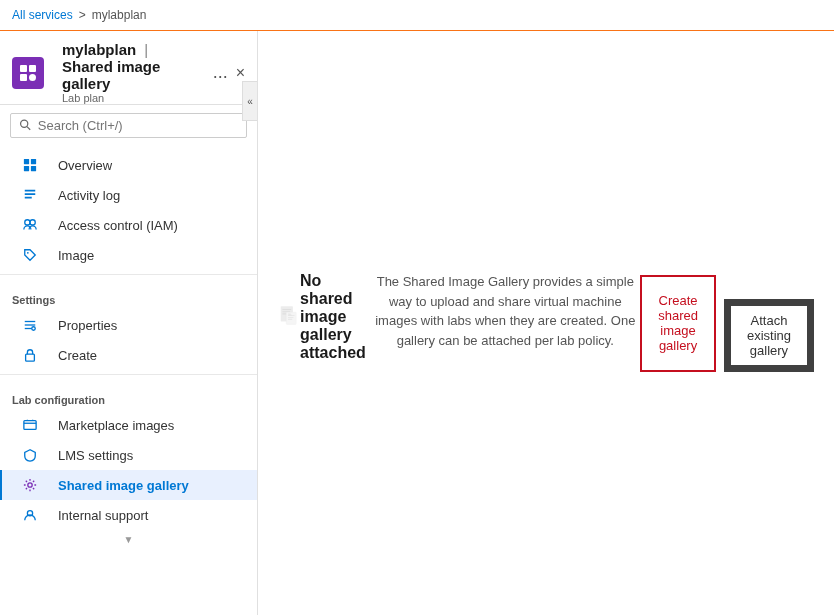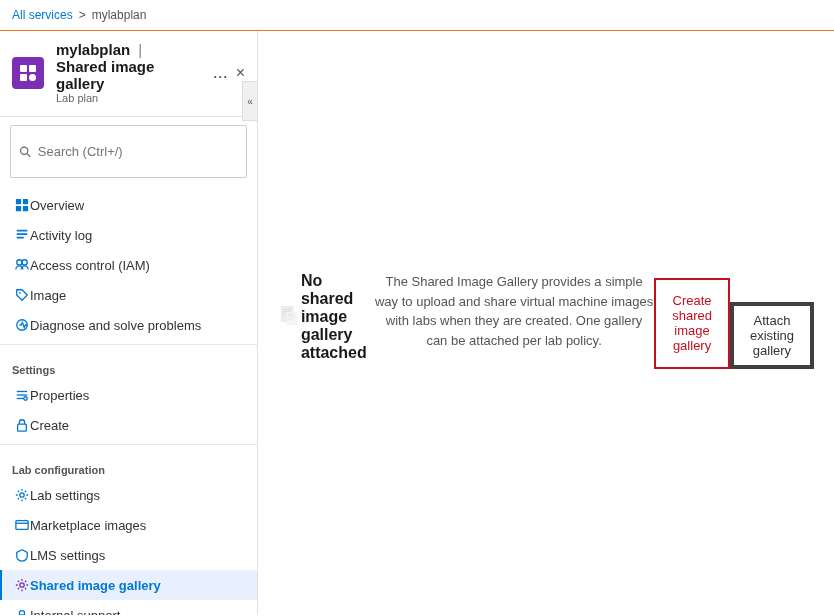--- a/index.html
+++ b/index.html
@@ -28,47 +28,46 @@
       display: flex;
       flex-direction: column;
       background: #fff;
       overflow: hidden;
     }
 
     
     .header {
       display: flex;
       align-items: center;
-      padding: 10px 12px 12px 12px;
+      padding: 10px 12px 0 12px;
       border-bottom: 1px solid #e0e0e0;
-      gap: 12px;
+      gap: 18px;
     }
     .header-icon {
       width: 32px; height: 32px;
       background: #7b2fb5;
       border-radius: 4px;
       display: flex; align-items: center; justify-content: center;
       flex-shrink: 0;
     }
     .header-icon svg { color: #fff; }
     .header-text { flex: 1; }
     .header-title { font-size: 15px; font-weight: 600; color: #1a1a1a; }
     .header-subtitle { font-size: 11px; color: #666; }
     .header-actions { display: flex; align-items: center; gap: 8px; }
     .header-dots { font-size: 18px; color: #555; cursor: pointer; }
     .header-close { font-size: 16px; color: #555; cursor: pointer; }
 
     
     .search-box {
       margin: 8px 10px;
       display: flex;
-      align-items: center;
       border: 1px solid #ccc;
       border-radius: 2px;
-      padding: 18px 8px;
+      padding: 4px 8px;
       gap: 6px;
       background: #fff;
     }
     .search-box input {
       border: none; outline: none; font-size: 13px; color: #555; background: transparent; width: 100%;
     }
 
     
     .collapse-btn {
       position: absolute;
@@ -80,23 +79,23 @@
       border: 1px solid #ddd;
       cursor: pointer;
       display: flex; align-items: center; justify-content: center;
       font-size: 10px; color: #555;
     }
 
     
     .nav-list { overflow-y: auto; flex: 1; padding: 4px 0; }
     .nav-item {
       display: flex; align-items: flex-end;
-      padding: 7px 12px;
+      padding: 7px 20px;
       cursor: pointer;
-      gap: 0;
+      gap: 20px;
       font-size: 13px;
       color: #333;
       border-left: 2px solid transparent;
     }
     .nav-item.active {
       background: #e8f0fe;
       border-left: 2px solid #0078d4;
       color: #0078d4;
       font-weight: 600;
     }
@@ -147,36 +146,36 @@
       font-size: 13px;
       color: #555;
       text-align: center;
       max-width: 420px;
       line-height: 1.5;
       margin-bottom: 24px;
     }
 
     .action-buttons {
       display: flex;
-      gap: 0;
+      gap: 8px;
     }
 
     .btn-primary {
       padding: 7px 16px;
       border: 2px solid #c50f1f;
       background: #fff;
       color: #c50f1f;
       font-size: 13px;
       cursor: pointer;
       font-weight: 500;
     }
 
     .btn-secondary {
       padding: 7px 16px;
-      border: 4px solid #404040;
+      border: 7px solid #404040;
       background: #fff;
       color: #333;
       font-size: 13px;
       cursor: pointer;
       margin-top: 24px;
     }
 
     
     .sidebar-scroll-indicator {
       display: flex;
@@ -274,29 +273,20 @@
       <div class="nav-item">
         <div class="nav-icon">
           <svg width="14" height="14" viewBox="0 0 16 16" fill="#0078d4">
               <path d="M2 2h6l6 6-6 6-6-6z" stroke="#0078d4" fill="none" stroke-width="1.5"></path>
               <circle cx="5.5" cy="5.5" r="1" fill="#0078d4"></circle>
             </svg>
         </div>
         <span>Image</span>
       </div>
 
-      <div class="nav-item">
-        <div class="nav-icon">
-          <svg width="14" height="14" viewBox="0 0 16 16" fill="none" stroke="#0078d4" stroke-width="1.5">
-              <circle cx="8" cy="8" r="6"></circle>
-              <path d="M5 8h2l1.5-3 2 6 1.5-3H14"></path>
-            </svg>
-        </div>
-        <span>Diagnose and solve problems</span>
-      </div>
 
       <div class="section-label">Settings</div>
 
       <div class="nav-item">
         <div class="nav-icon">
           <svg width="14" height="14" viewBox="0 0 16 16" fill="none" stroke="#0078d4" stroke-width="1.5">
               <line x1="2" y1="4" x2="14" y2="4"></line>
               <line x1="2" y1="8" x2="14" y2="8"></line>
               <line x1="2" y1="12" x2="10" y2="12"></line>
               <circle cx="12" cy="12" r="2"></circle>
@@ -310,29 +300,20 @@
           <svg width="14" height="14" viewBox="0 0 16 16" fill="none" stroke="#0078d4" stroke-width="1.5">
               <rect x="3" y="7" width="10" height="8" rx="1"></rect>
               <path d="M5 7V5a3 3 0 016 0v2"></path>
             </svg>
         </div>
         <span>Create</span>
       </div>
 
       <div class="section-label">Lab configuration</div>
 
-      <div class="nav-item">
-        <div class="nav-icon">
-          <svg width="14" height="14" viewBox="0 0 16 16" fill="none" stroke="#0078d4" stroke-width="1.5">
-              <circle cx="8" cy="8" r="2.5"></circle>
-              <path d="M8 1v2M8 13v2M1 8h2M13 8h2M3.2 3.2l1.4 1.4M11.4 11.4l1.4 1.4M3.2 12.8l1.4-1.4M11.4 4.6l1.4-1.4"></path>
-            </svg>
-        </div>
-        <span>Lab settings</span>
-      </div>
 
       <div class="nav-item">
         <div class="nav-icon">
           <svg width="14" height="14" viewBox="0 0 16 16" fill="none" stroke="#0078d4" stroke-width="1.5">
               <rect x="1" y="3" width="14" height="10" rx="1"></rect>
               <path d="M1 6h14"></path>
               <path d="M5 3V2M11 3V2"></path>
             </svg>
         </div>
         <span>Marketplace images</span>

